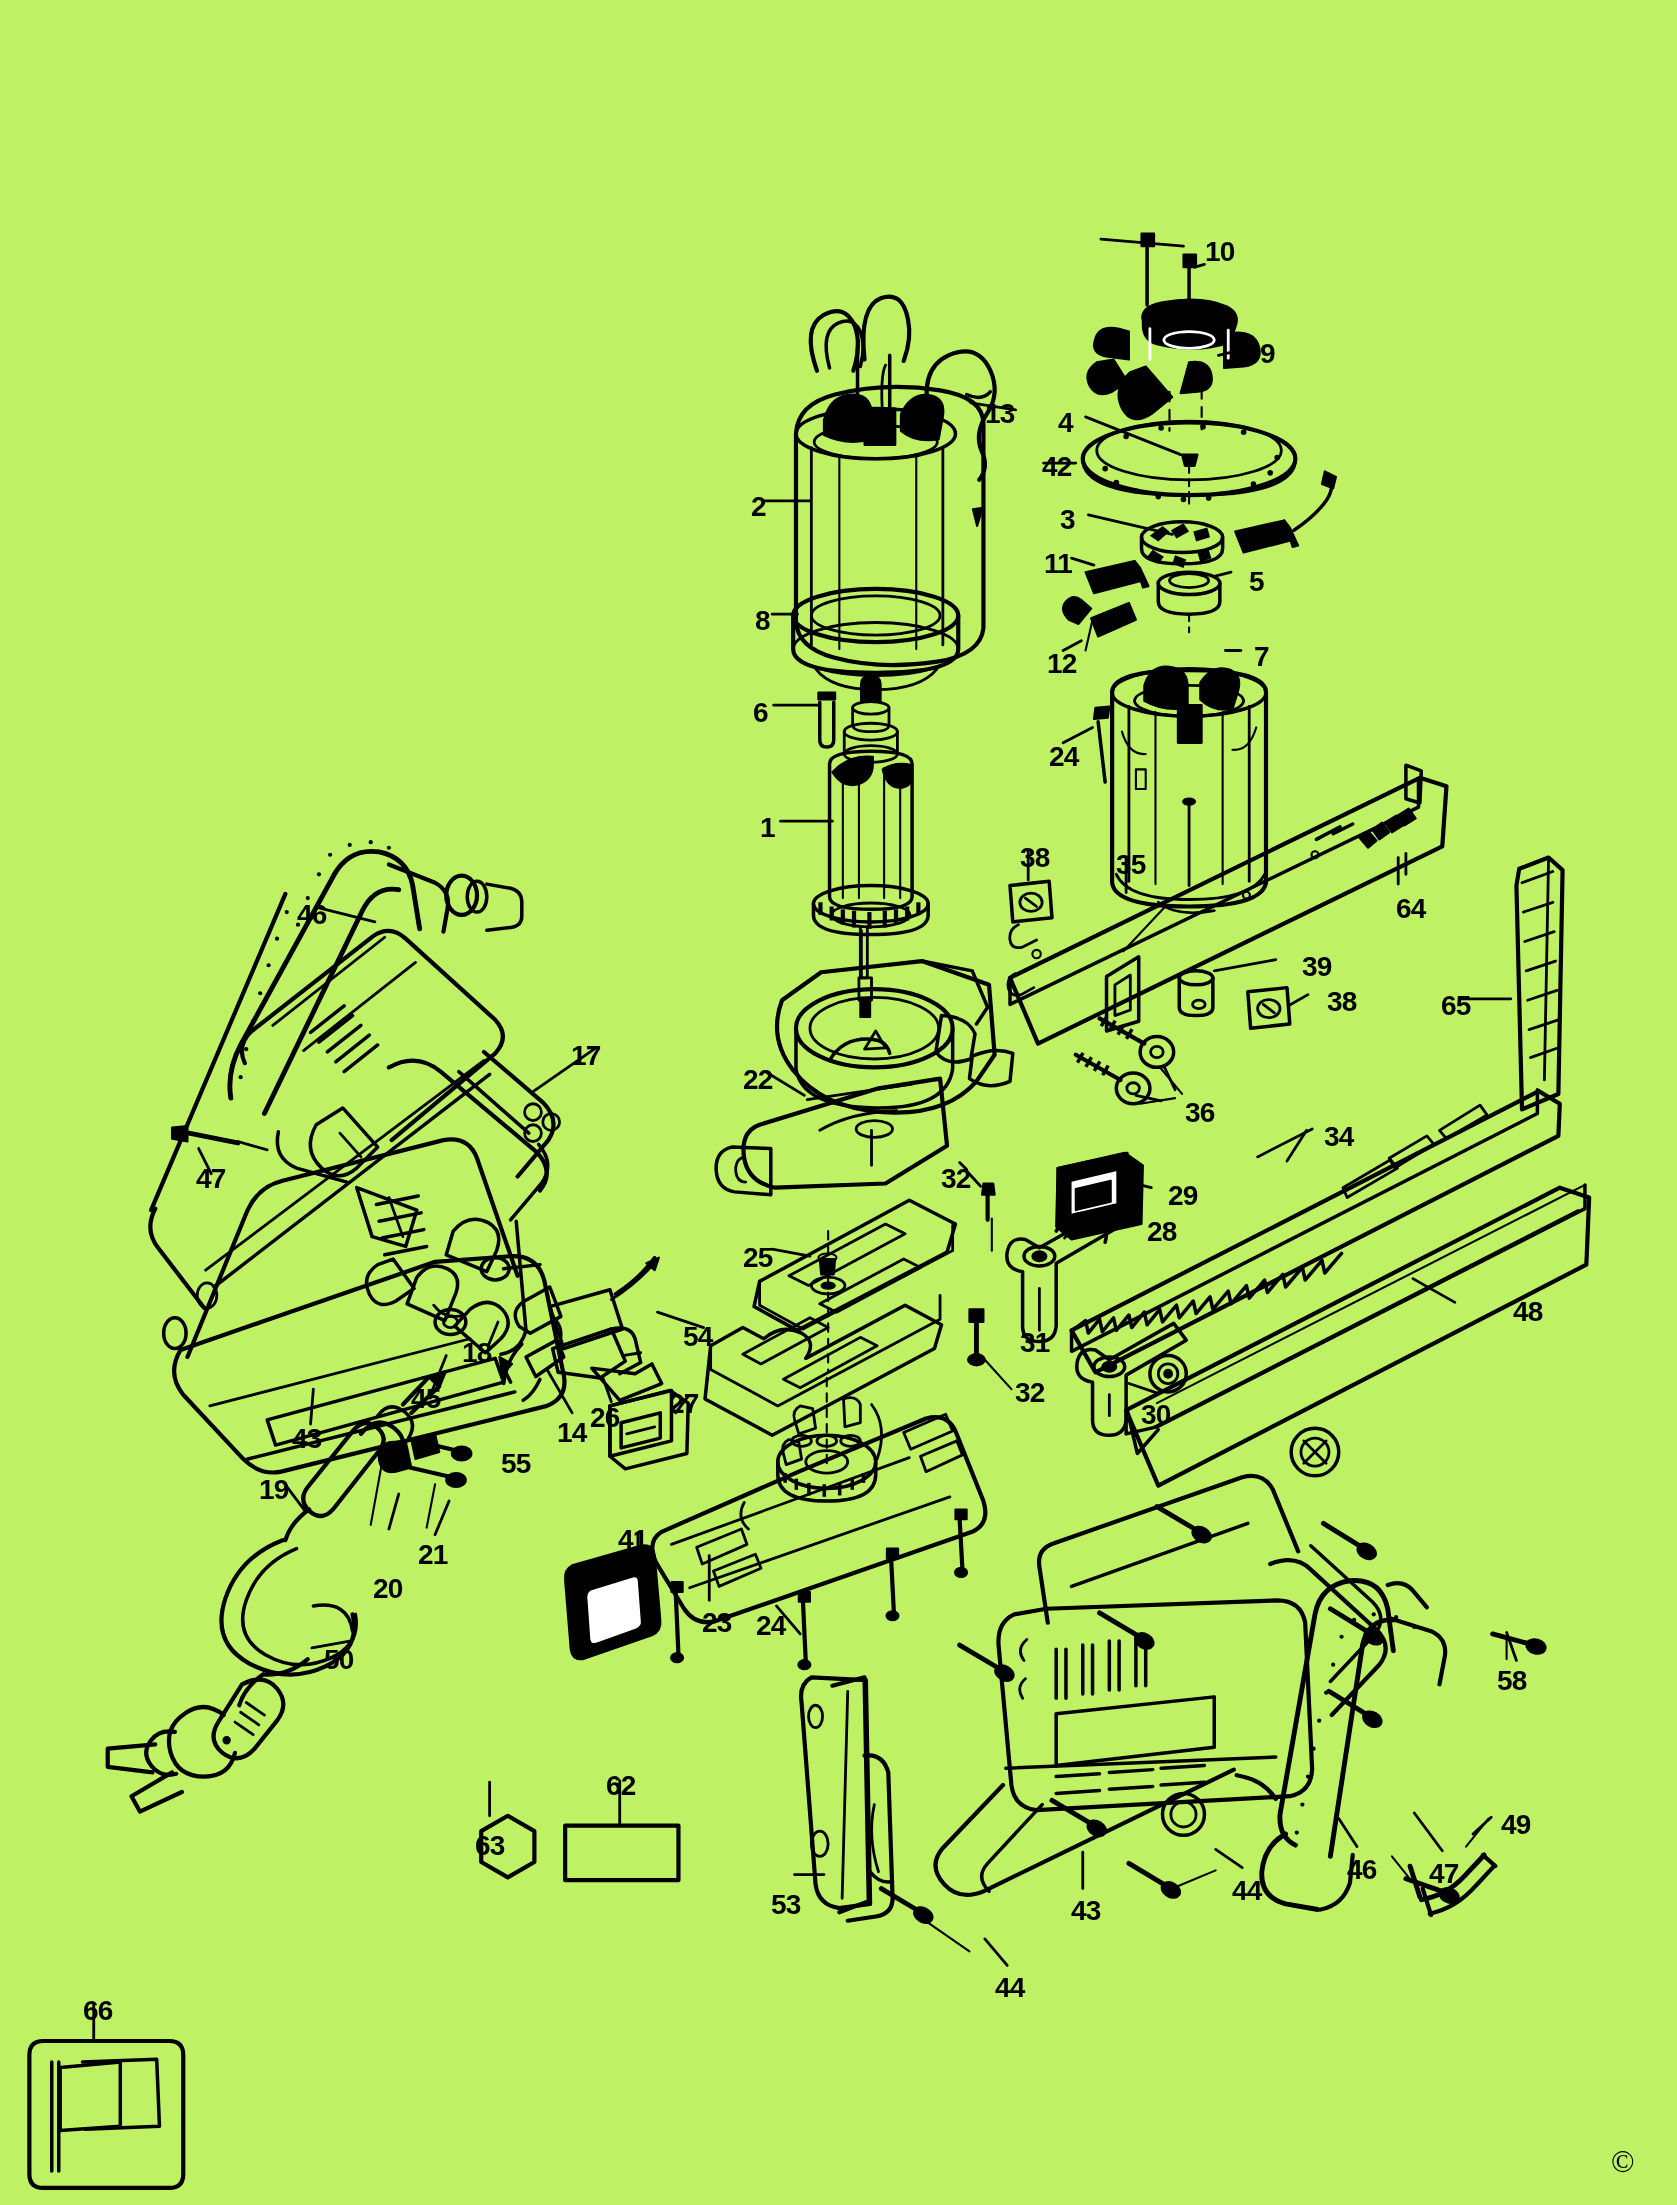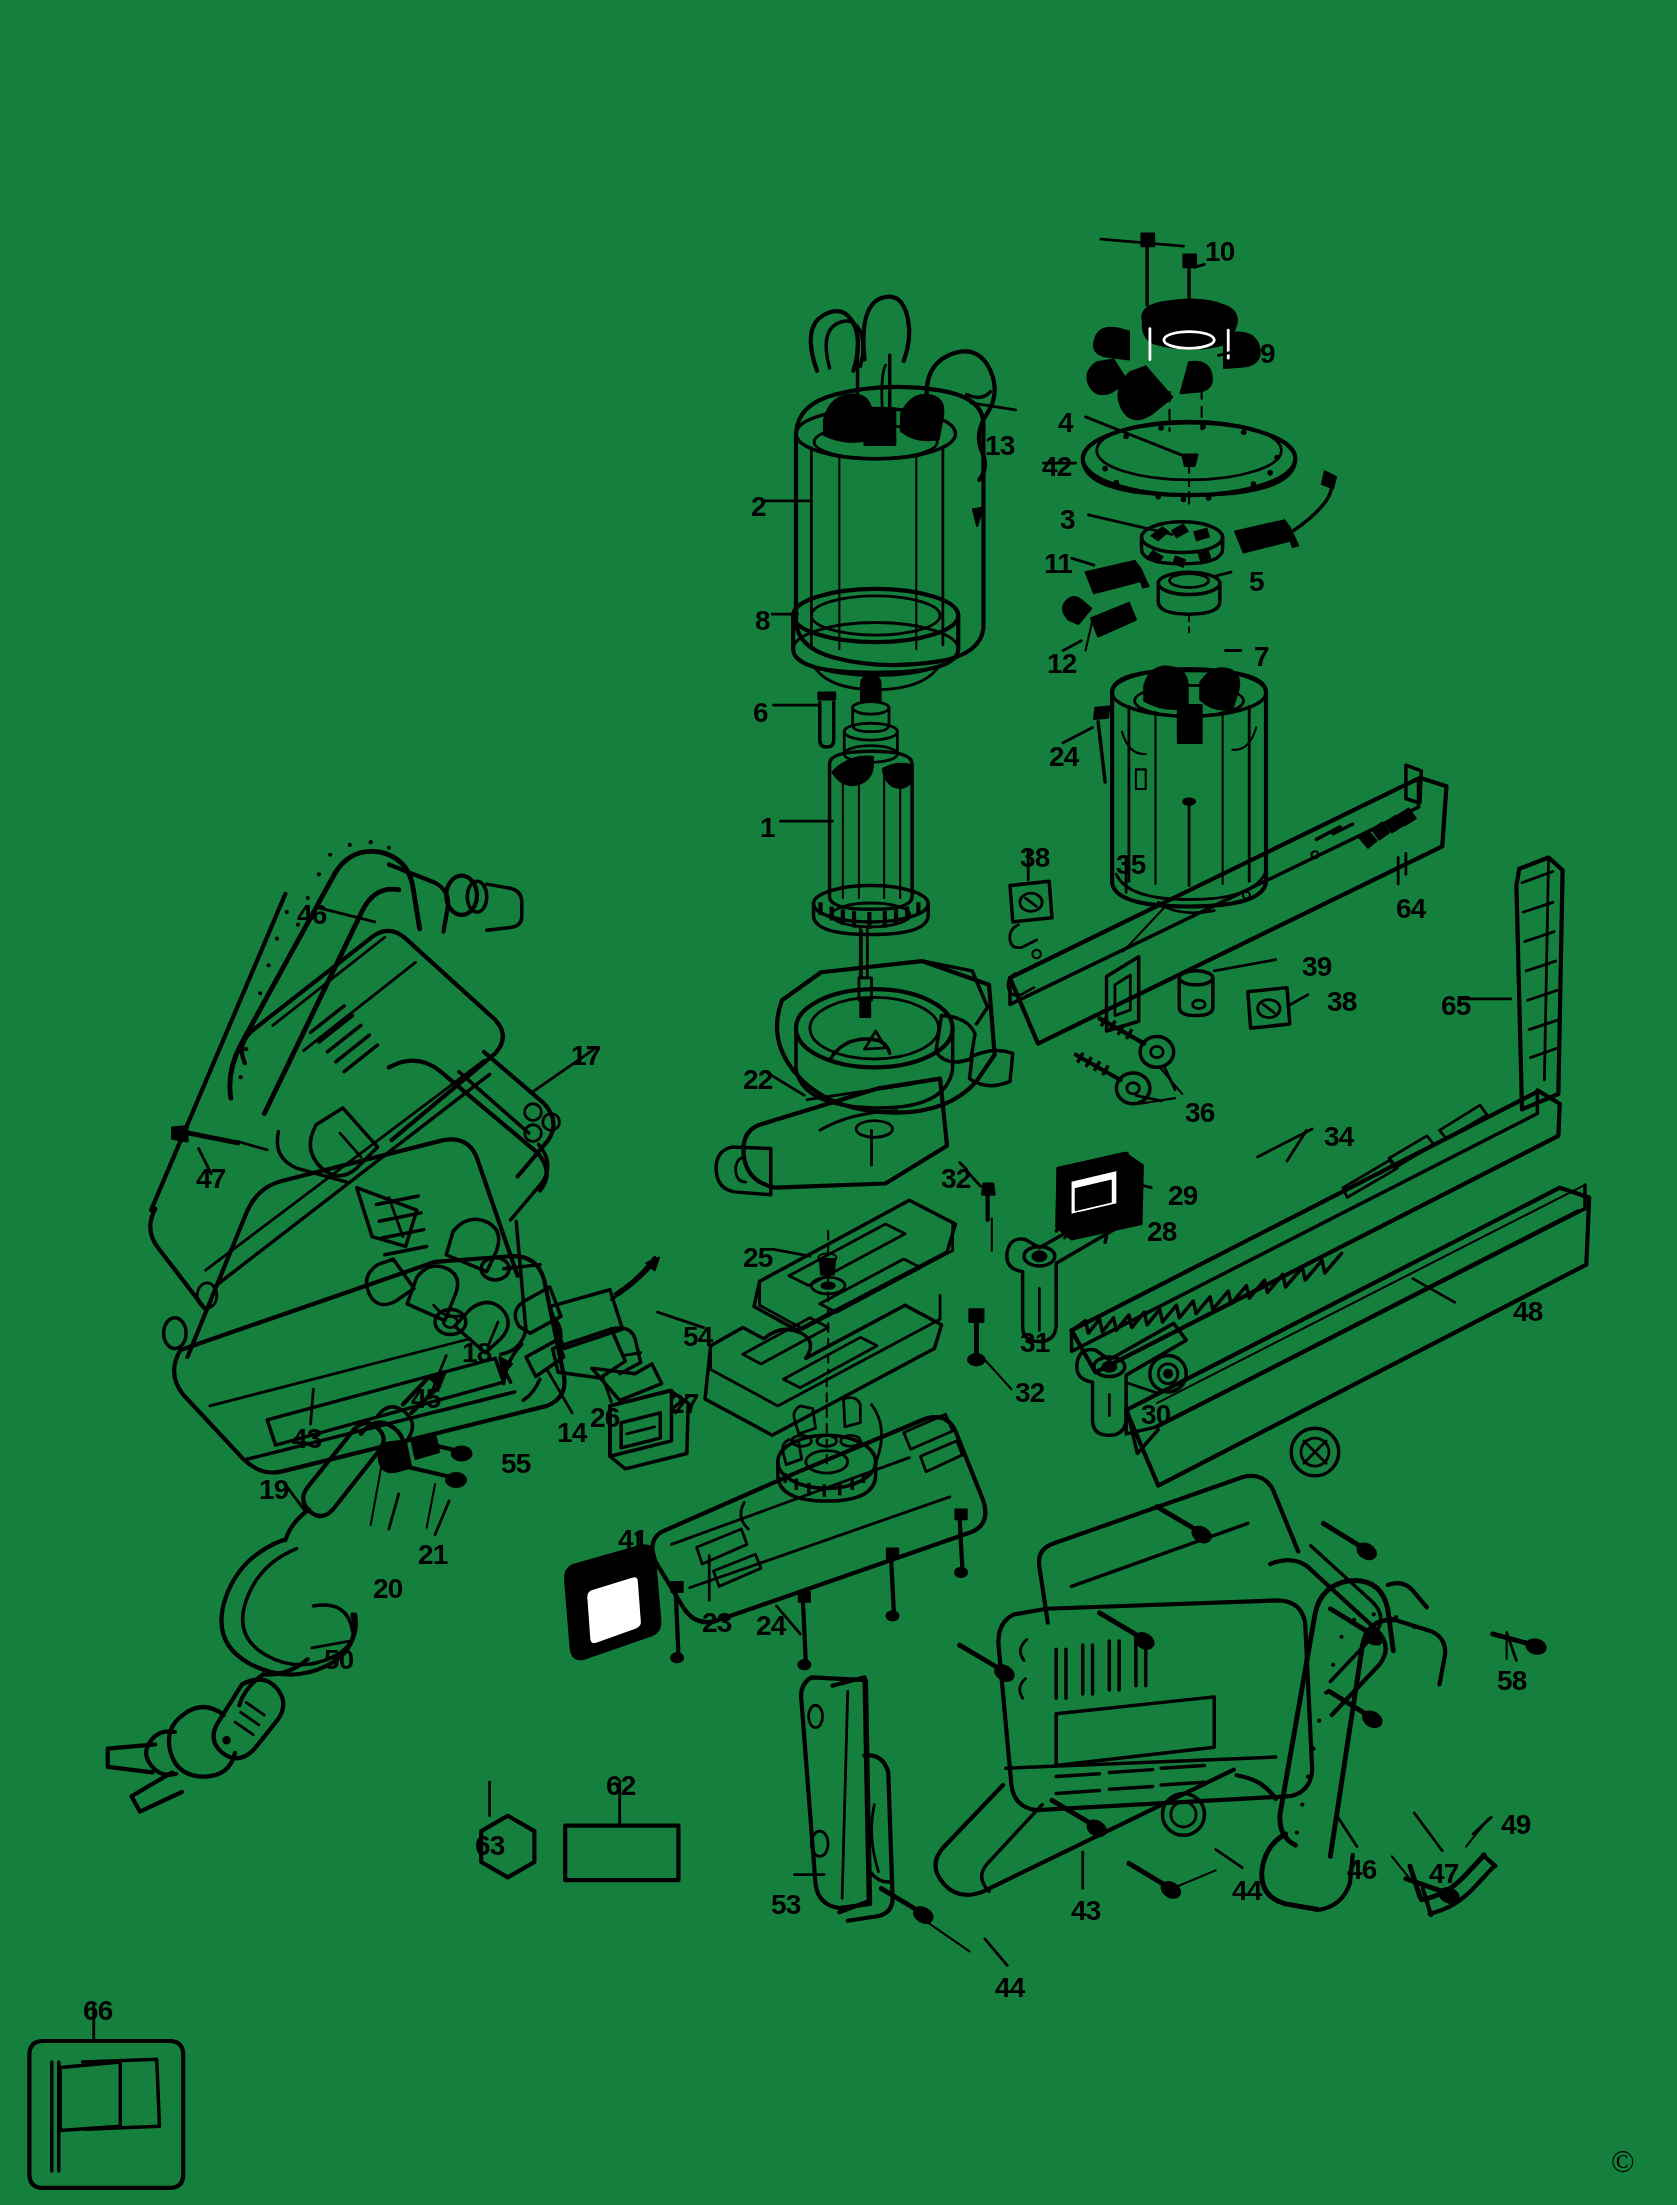--- a/index.html
+++ b/index.html
@@ -1,21 +1,21 @@
 <!DOCTYPE html>
 <html style="font-size:11.2px"><head>
 <meta charset="utf-8">
 <title>Exploded Parts Diagram</title>
 <style>
   html,body{margin:0;padding:0;background:#fff;}
   body{font-family:"Liberation Sans", sans-serif;}
   #sheet{
     position:relative;
     width:1678px;height:2205px;
-    background:#15803d;
+    background:#bef264;
     overflow:hidden;
   }
   #art{position:absolute;inset:0;}
   .cal{
     position:absolute;
     font-family:"Liberation Sans", sans-serif;
     font-weight:bold;
     font-size:28px;
     color:#000;
     line-height:1;
@@ -804,21 +804,21 @@
         <path d="M1440 2810 l-32 -38"></path>
         <path d="M134 2866 l0 52"></path>
       </g>
 
     </g>
   </svg>
 
   <div id="callout-layer">
       <span class="cal" style="left: 1205px; top: 238px;">10</span>
       <span class="cal" style="left: 1260px; top: 340px;">9</span>
-      <span class="cal" style="left: 985px; top: 400px; margin-top: 32px;">13</span>
+      <span class="cal" style="left: 985px; top: 400px;">13</span>
       <span class="cal" style="left: 1058px; top: 409px;">4</span>
       <span class="cal" style="left: 1042px; top: 453px;">42</span>
       <span class="cal" style="left: 751px; top: 493px;">2</span>
       <span class="cal" style="left: 1060px; top: 506px;">3</span>
       <span class="cal" style="left: 1044px; top: 550px;">11</span>
       <span class="cal" style="left: 1249px; top: 568px;">5</span>
       <span class="cal" style="left: 755px; top: 607px;">8</span>
       <span class="cal" style="left: 1047px; top: 650px;">12</span>
       <span class="cal" style="left: 1254px; top: 643px;">7</span>
       <span class="cal" style="left: 753px; top: 699px;">6</span>

